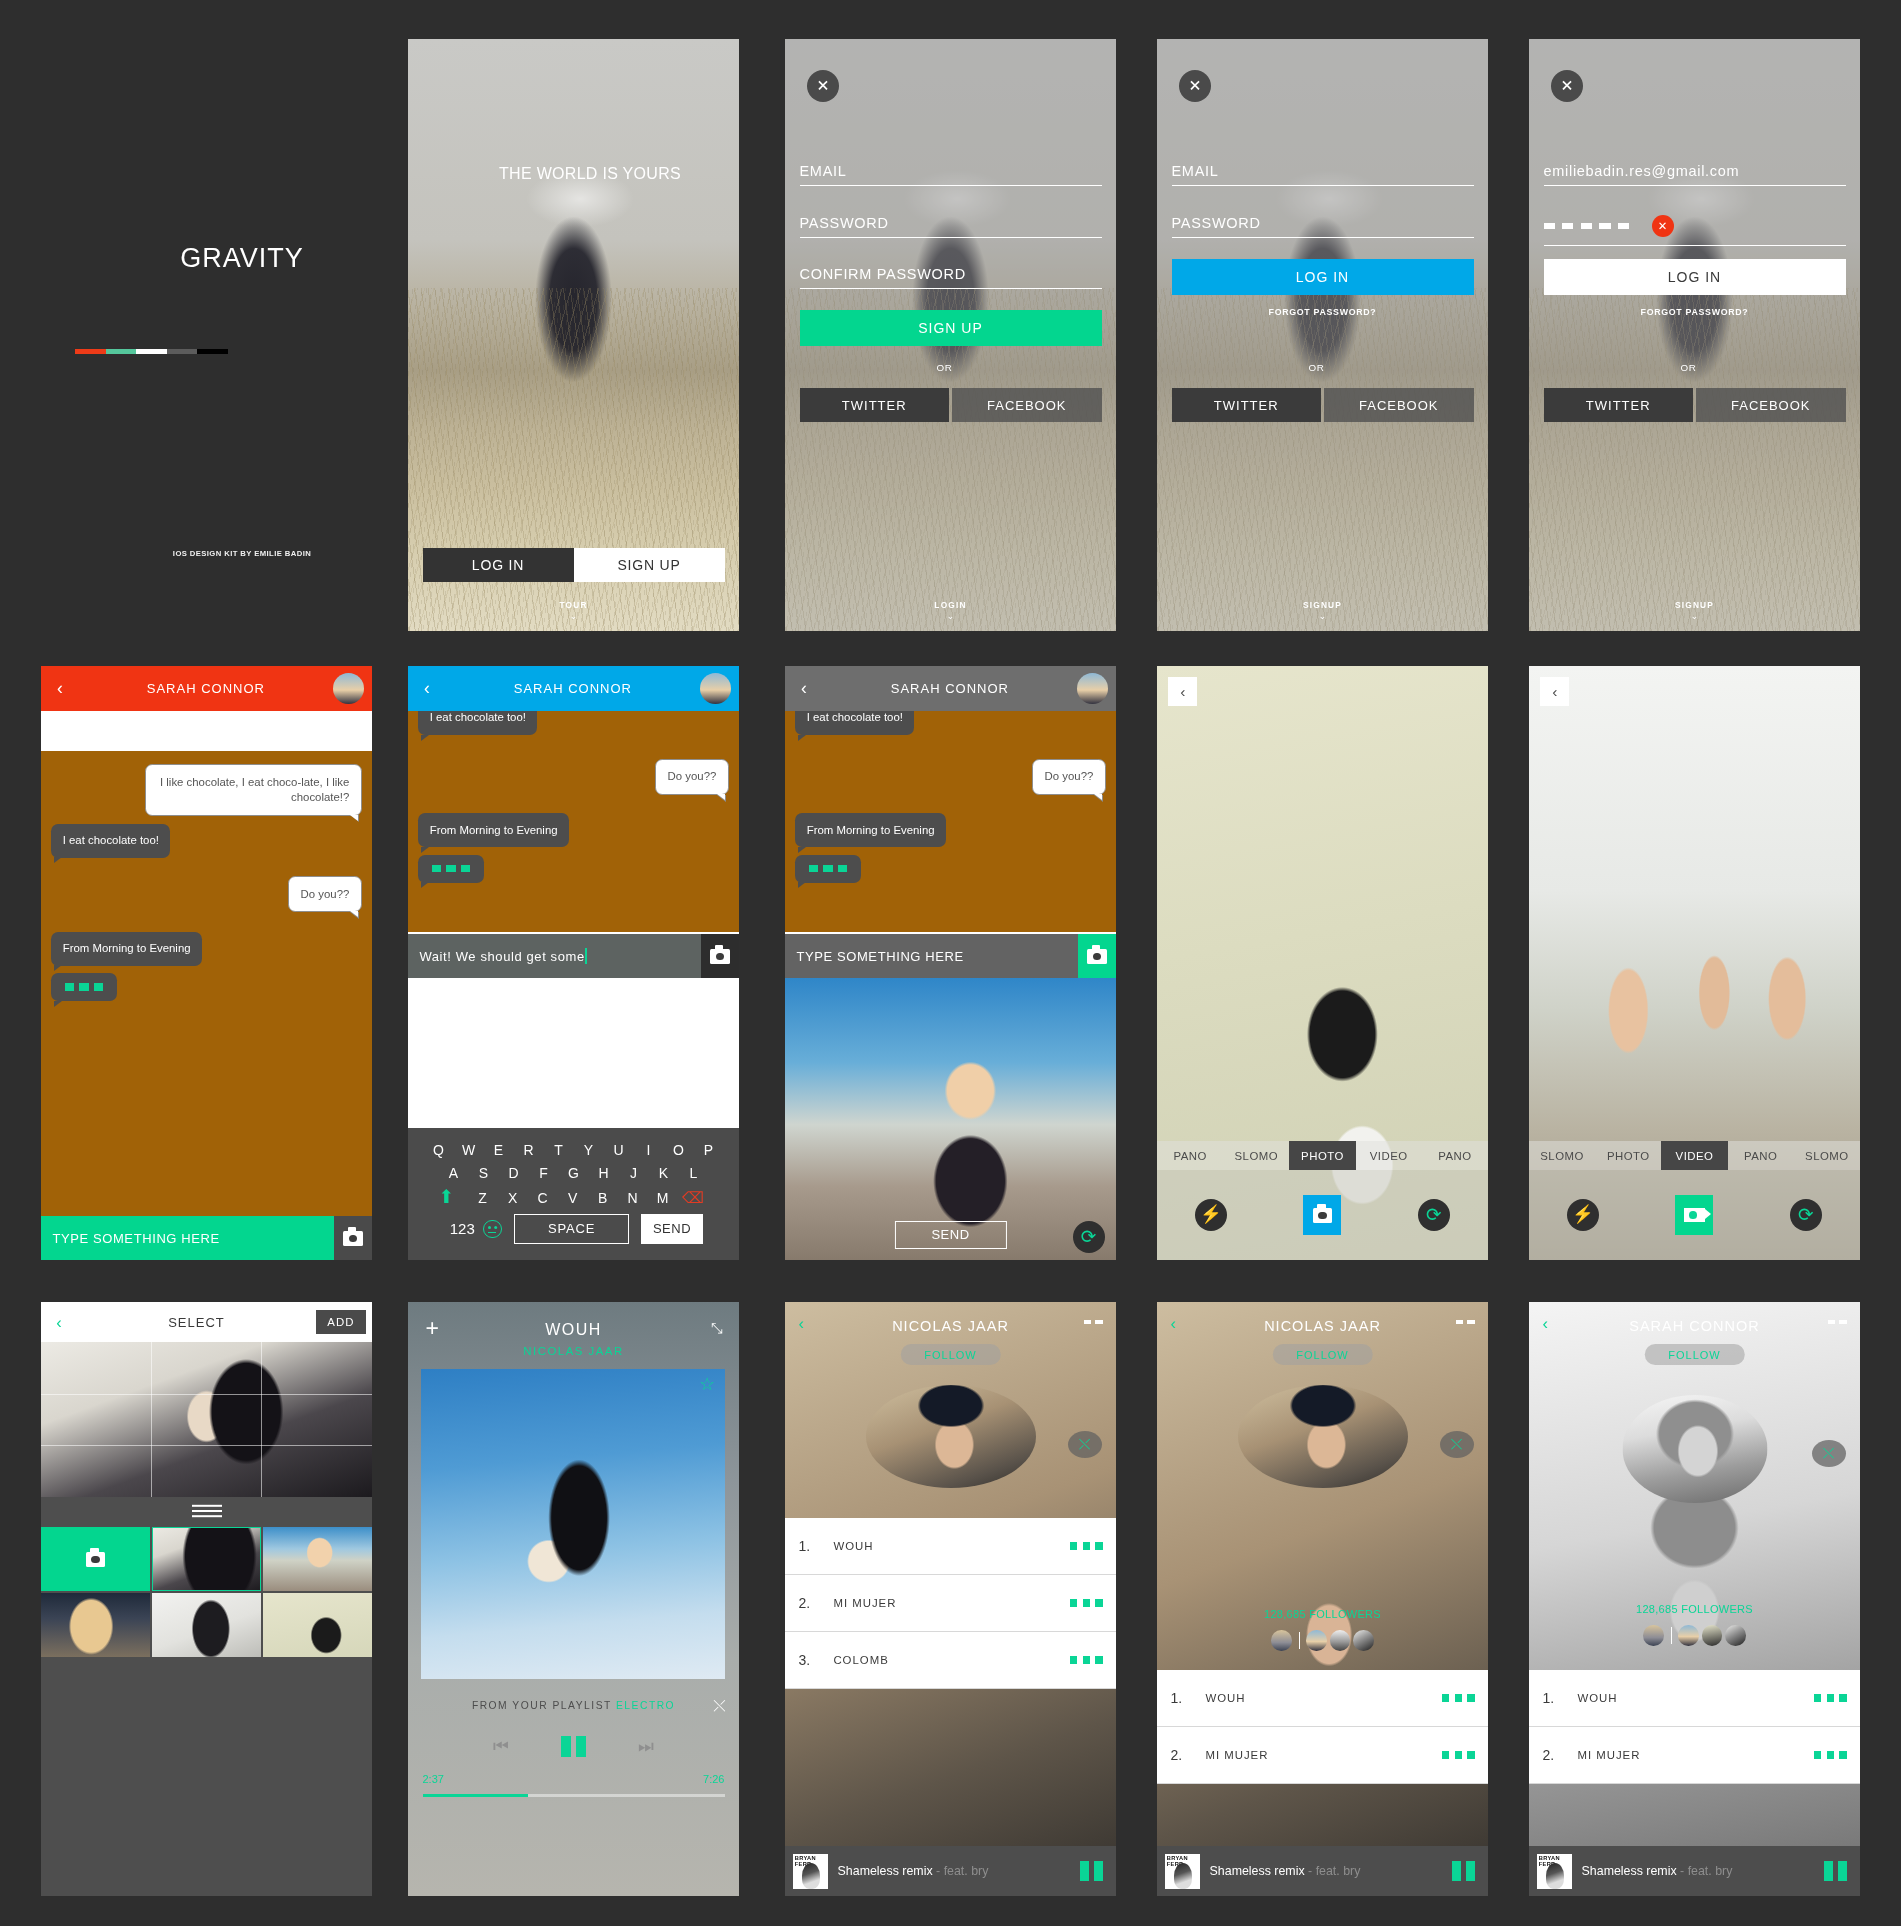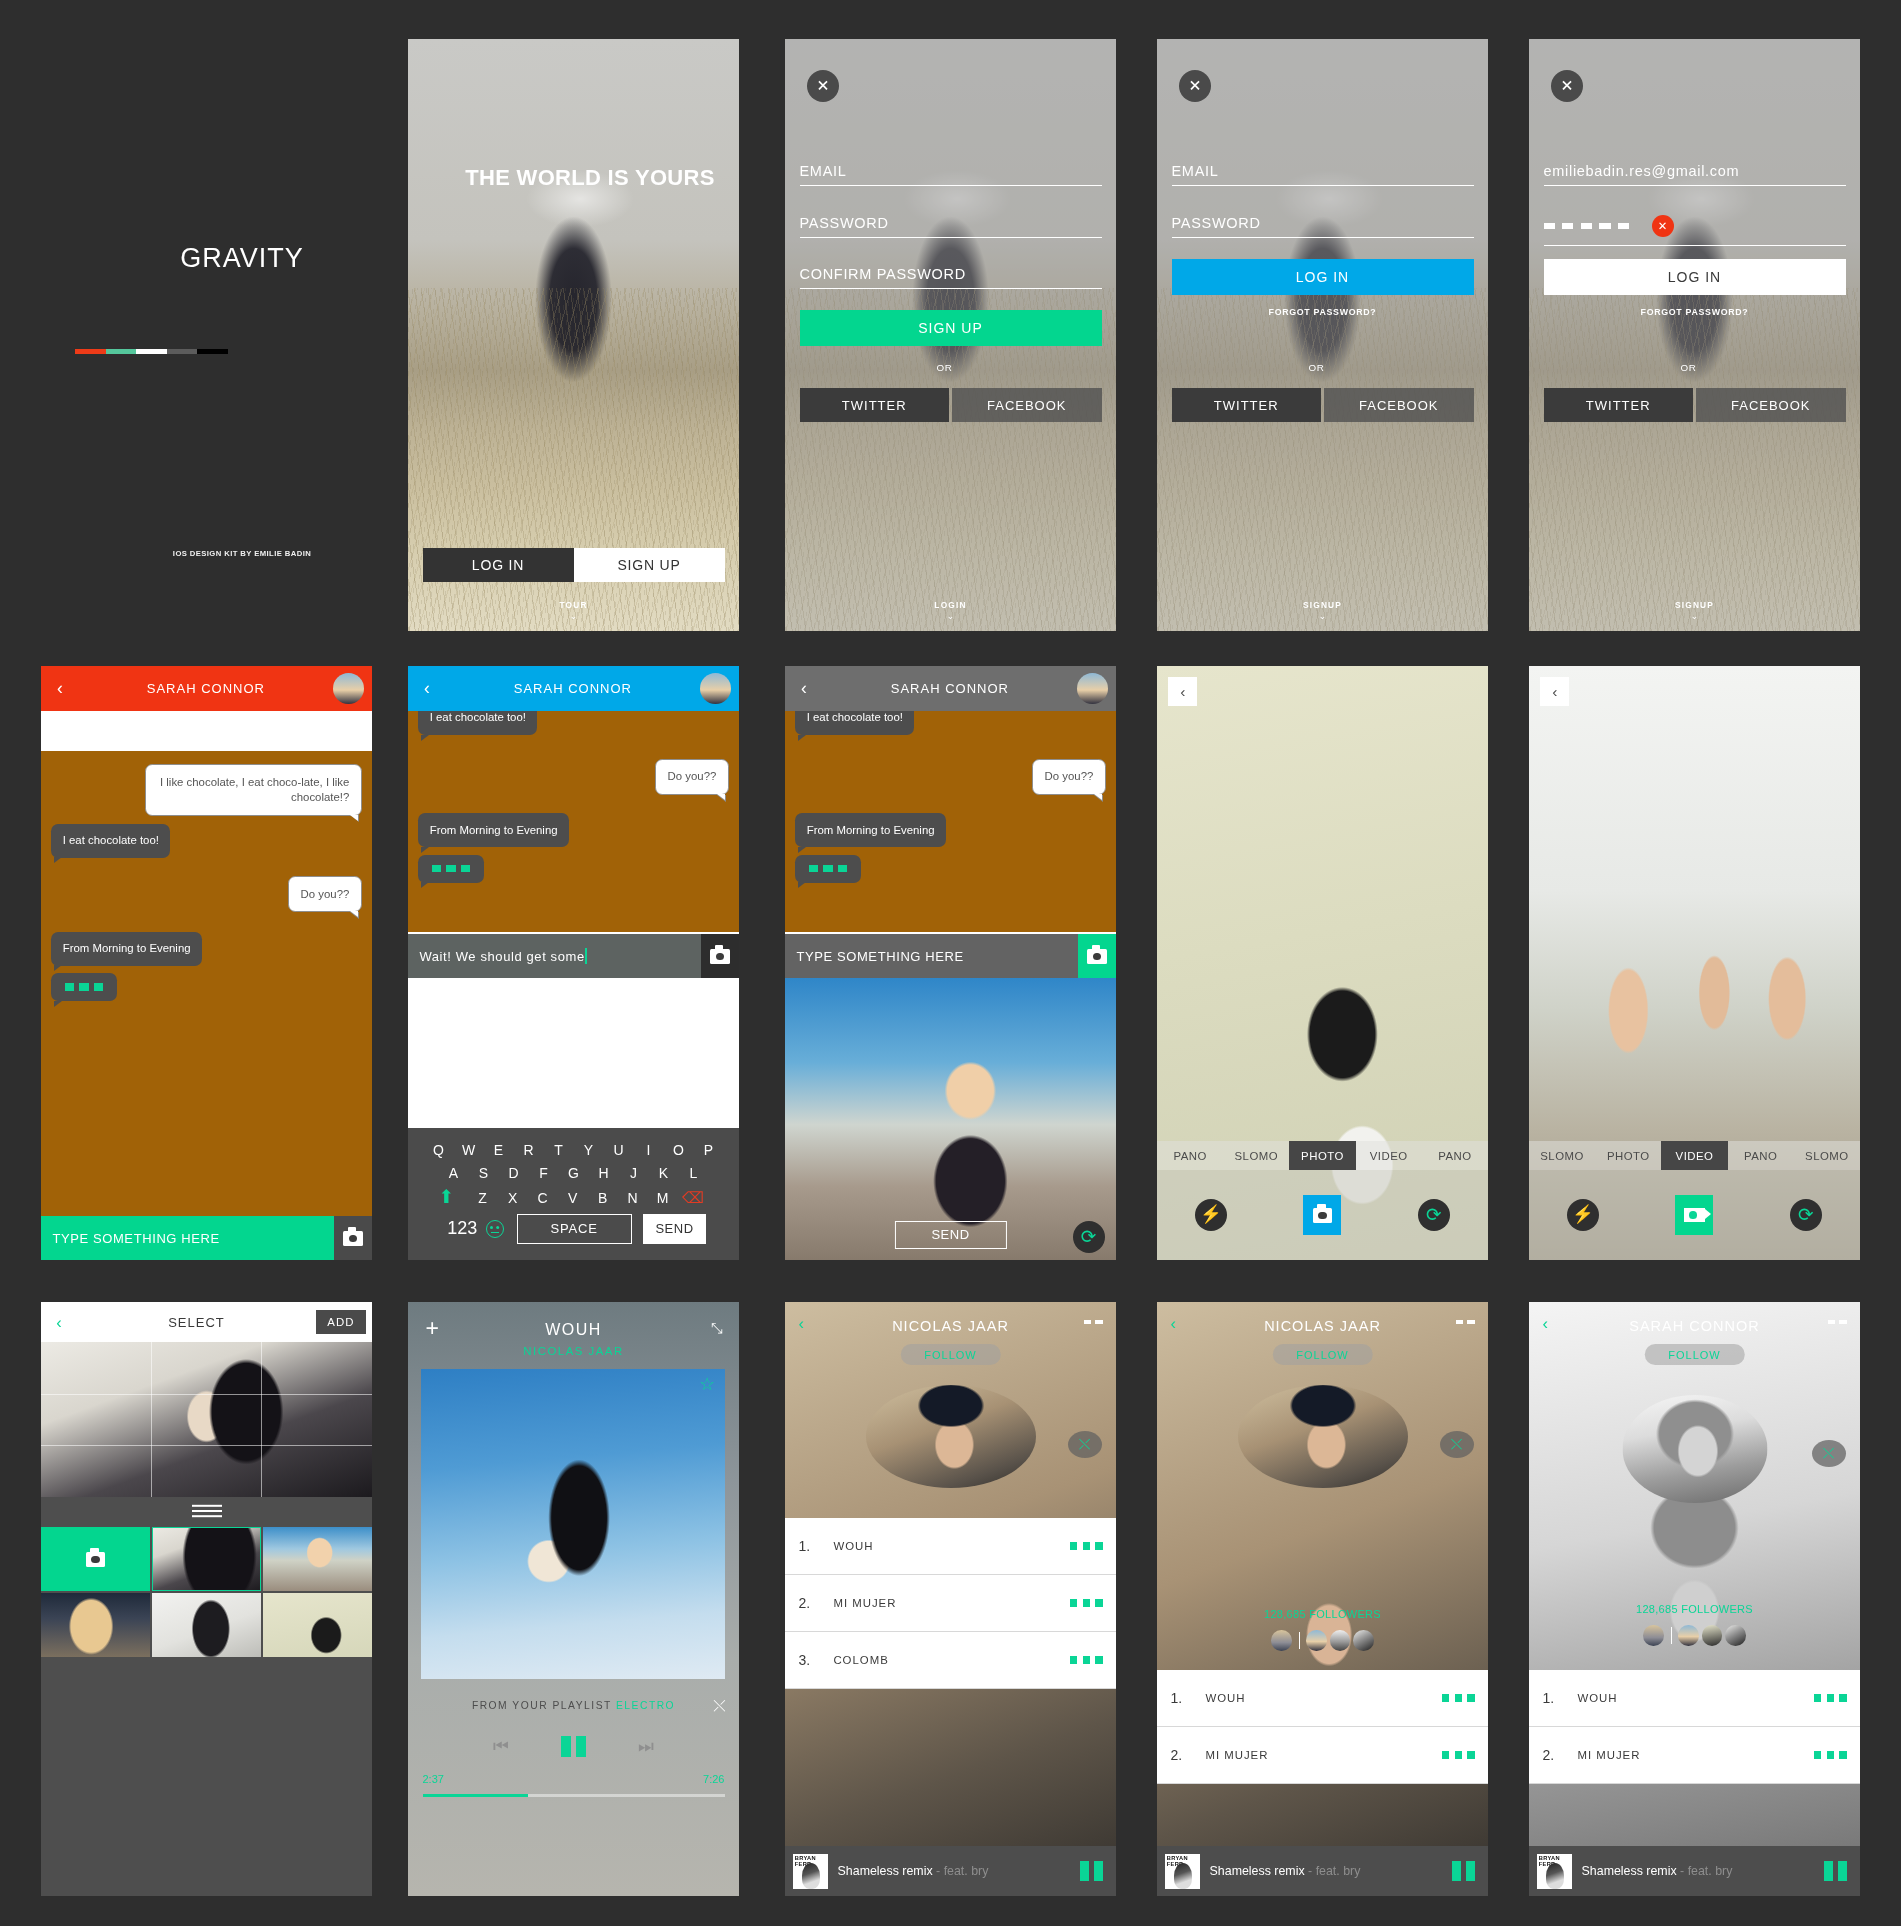--- a/index.html
+++ b/index.html
@@ -95,21 +95,21 @@
   .fb { background:rgba(80,80,80,.80); }
   .foot-nav {
     position:absolute; left:0; right:0; bottom:9.3px; text-align:center; color:#fff;
   }
   .foot-nav .lbl { font-size:8.3px; letter-spacing:1.2px; font-weight:600; display:block; }
   .chev { display:block; margin-top:2.1px; font-size:9.3px; line-height:1; }
 
   
   .tour-title {
     position:absolute; left:0; right:0; top:126px; text-align:center;
-    color:#fff; font-size:22px; letter-spacing:0.3px; font-weight:700;padding-left:33px;
+    color:#fff; font-size:16px; letter-spacing:0.3px; font-weight:400;padding-left:33px;
   }
   .tour-buttons { position:absolute; left:14.5px; bottom:49px; width:302px; display:flex; }
   .tour-buttons div {
     flex:1; height:34px; display:flex; align-items:center; justify-content:center;
     font-size:14px; letter-spacing:0.8px; font-weight:300;
   }
   .tb-login { background:#333; color:#fff; }
   .tb-signup { background:#fff; color:#333; }
 
   
@@ -172,21 +172,21 @@
 
   
   .kbd { position:absolute; left:0; bottom:0; width:100%; background:#4b4b4b; padding:7.2px 0 9.3px; }
   .krow { display:flex; justify-content:center; align-items:center; margin:7.2px 0; }
   .key { color:#fff; font-size:14px; font-weight:300; width:30px; text-align:center; }
   .shift { width:26px; height:18.6px; position:relative; margin-right:3.1px; }
   .shift::before{
     content:"⬆"; color:#0ad596; font-size:18.6px; line-height:18.6px;
   }
   .del { width:31px; text-align:center; color:#e23b23; font-size:15.5px; }
-  .k123 { color:#fff; font-size:18px; margin-left:6.2px; }
+  .k123 { color:#fff; font-size:15px; margin-left:6.2px; }
   .emoji {
     width:18.6px; height:18.6px; border-radius:50%; border:1.5px solid #0ad596;
     margin-left:8.3px; position:relative;
   }
   .emoji::before{ content:""; position:absolute; left:3.6px; top:5.2px; width:3.1px; height:3.1px; background:#0ad596; border-radius:50%; box-shadow:6.2px 0 0 #0ad596; }
   .emoji::after{ content:""; position:absolute; left:4.1px; top:11.4px; width:8.3px; height:1.5px; background:#0ad596; }
   .space {
     border:1px solid #fff; color:#fff; font-size:13px; letter-spacing:0.8px;
     padding:6.2px 33px; margin-left:12.4px;
   }

